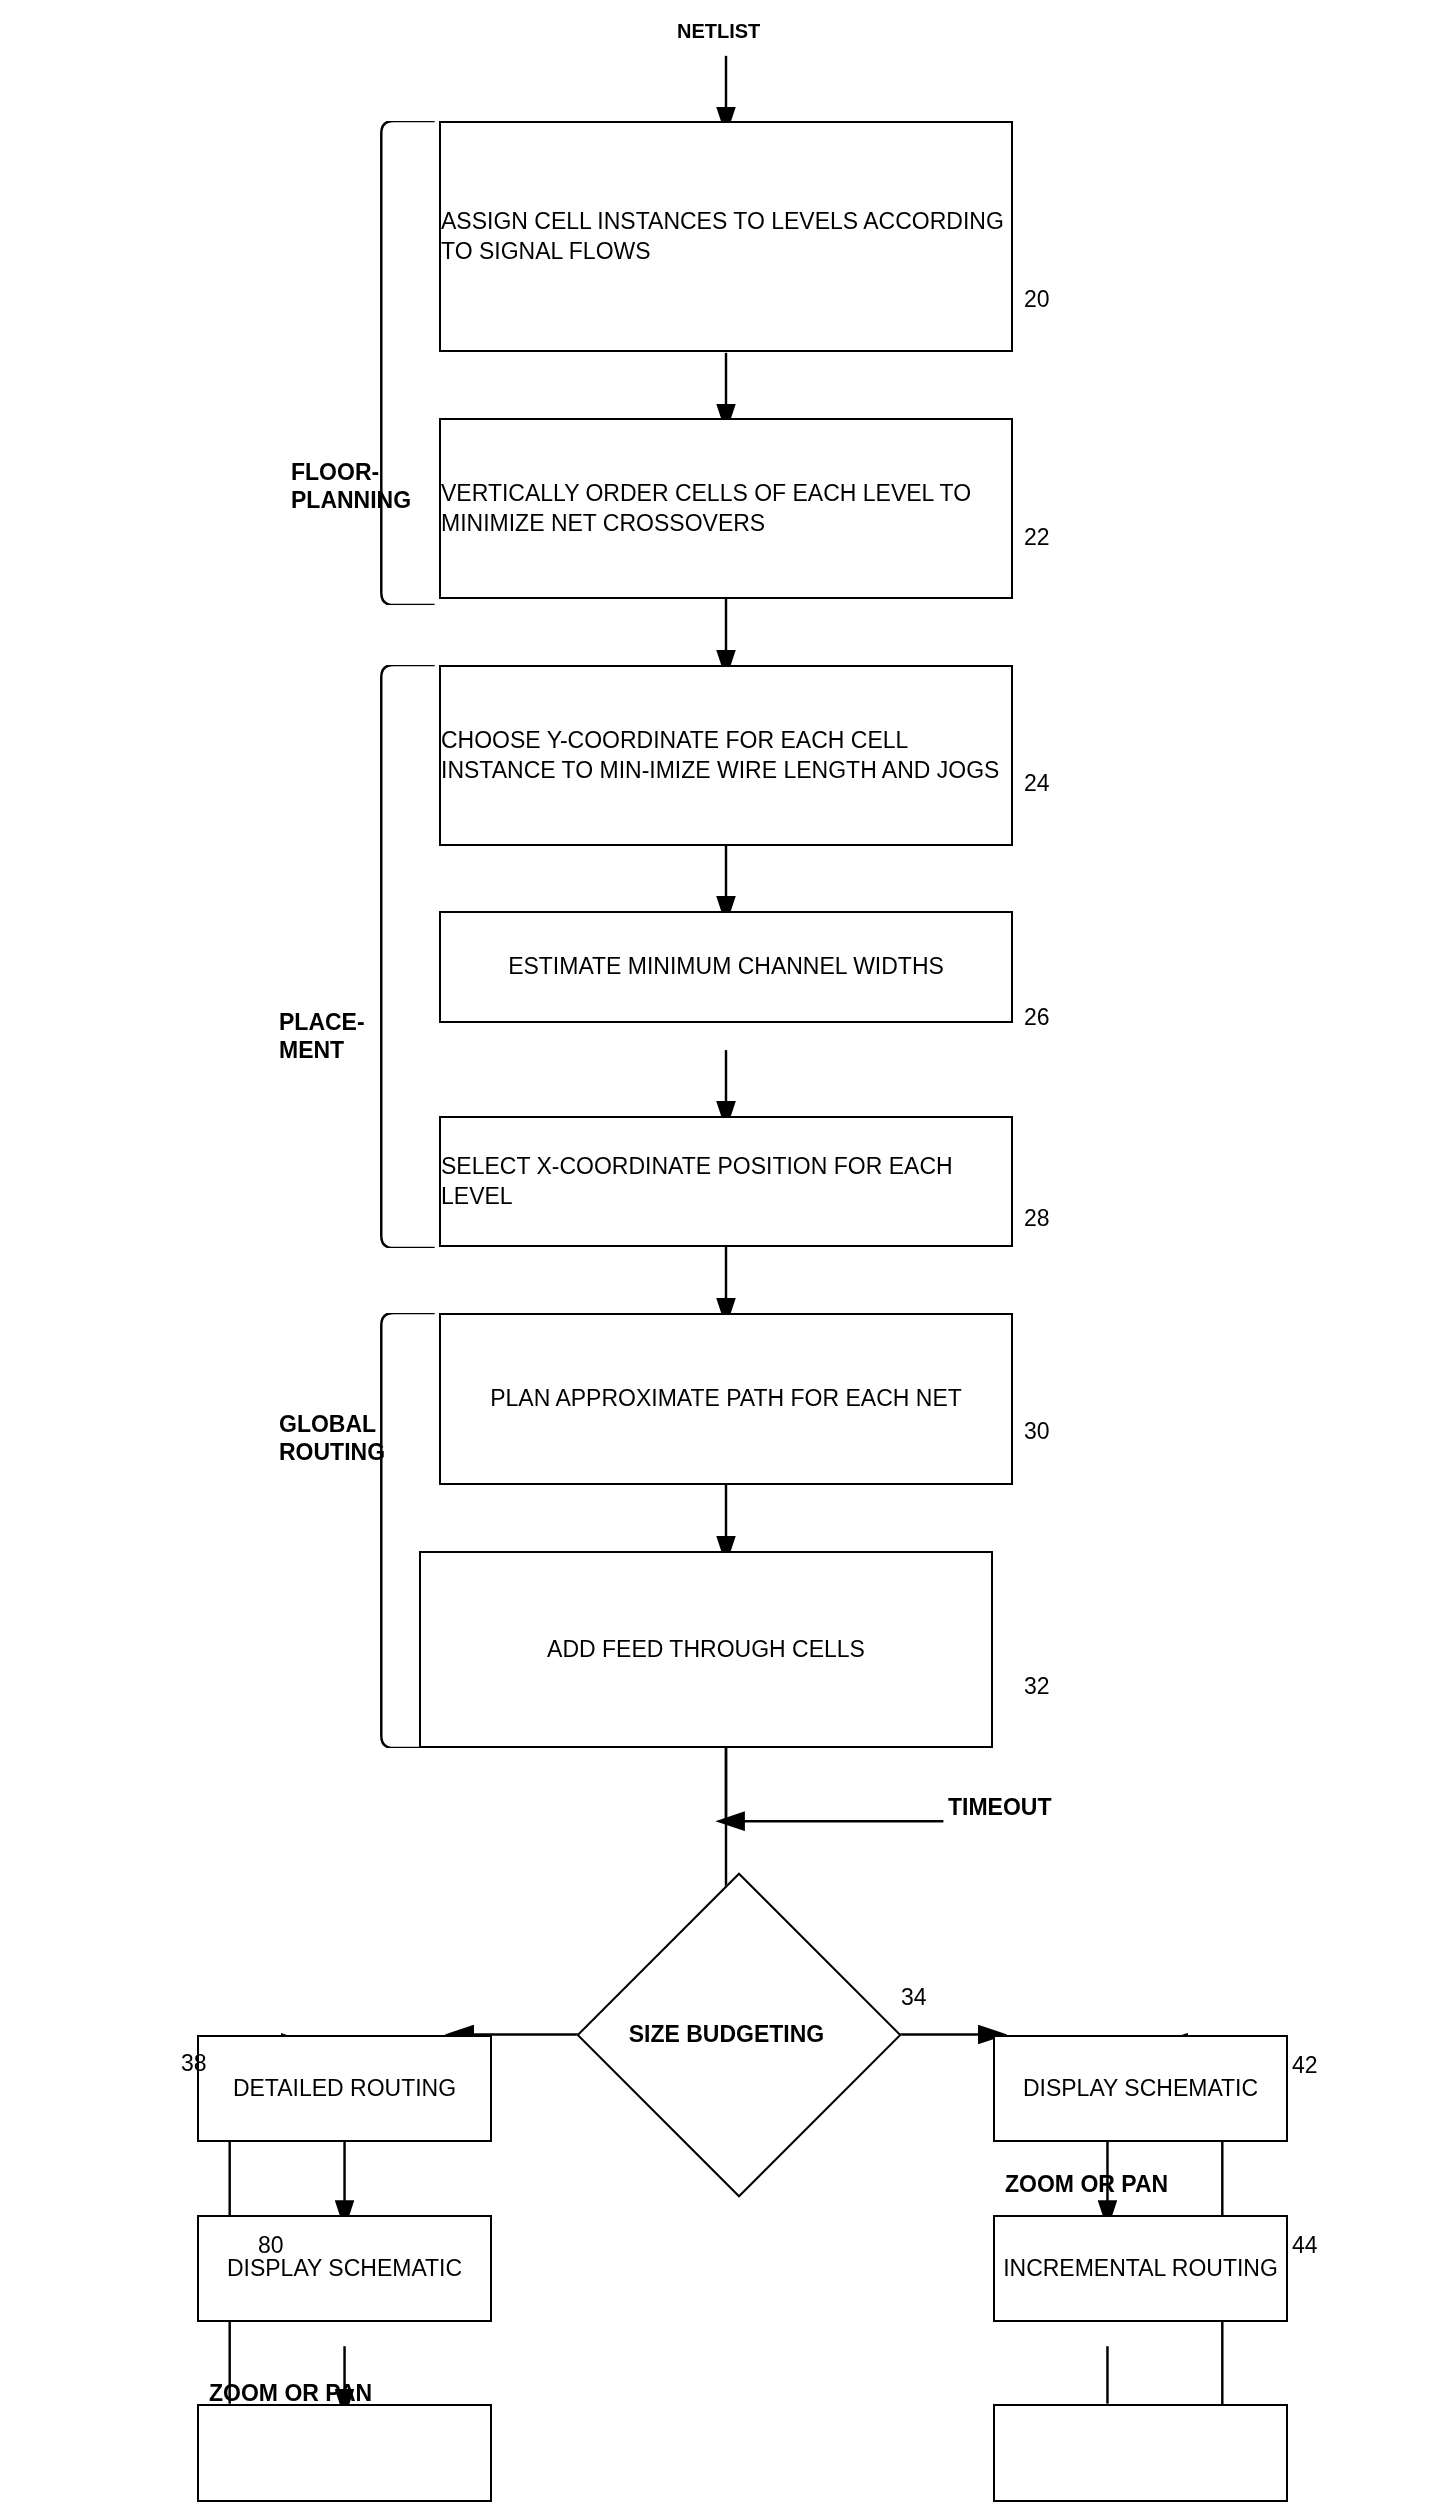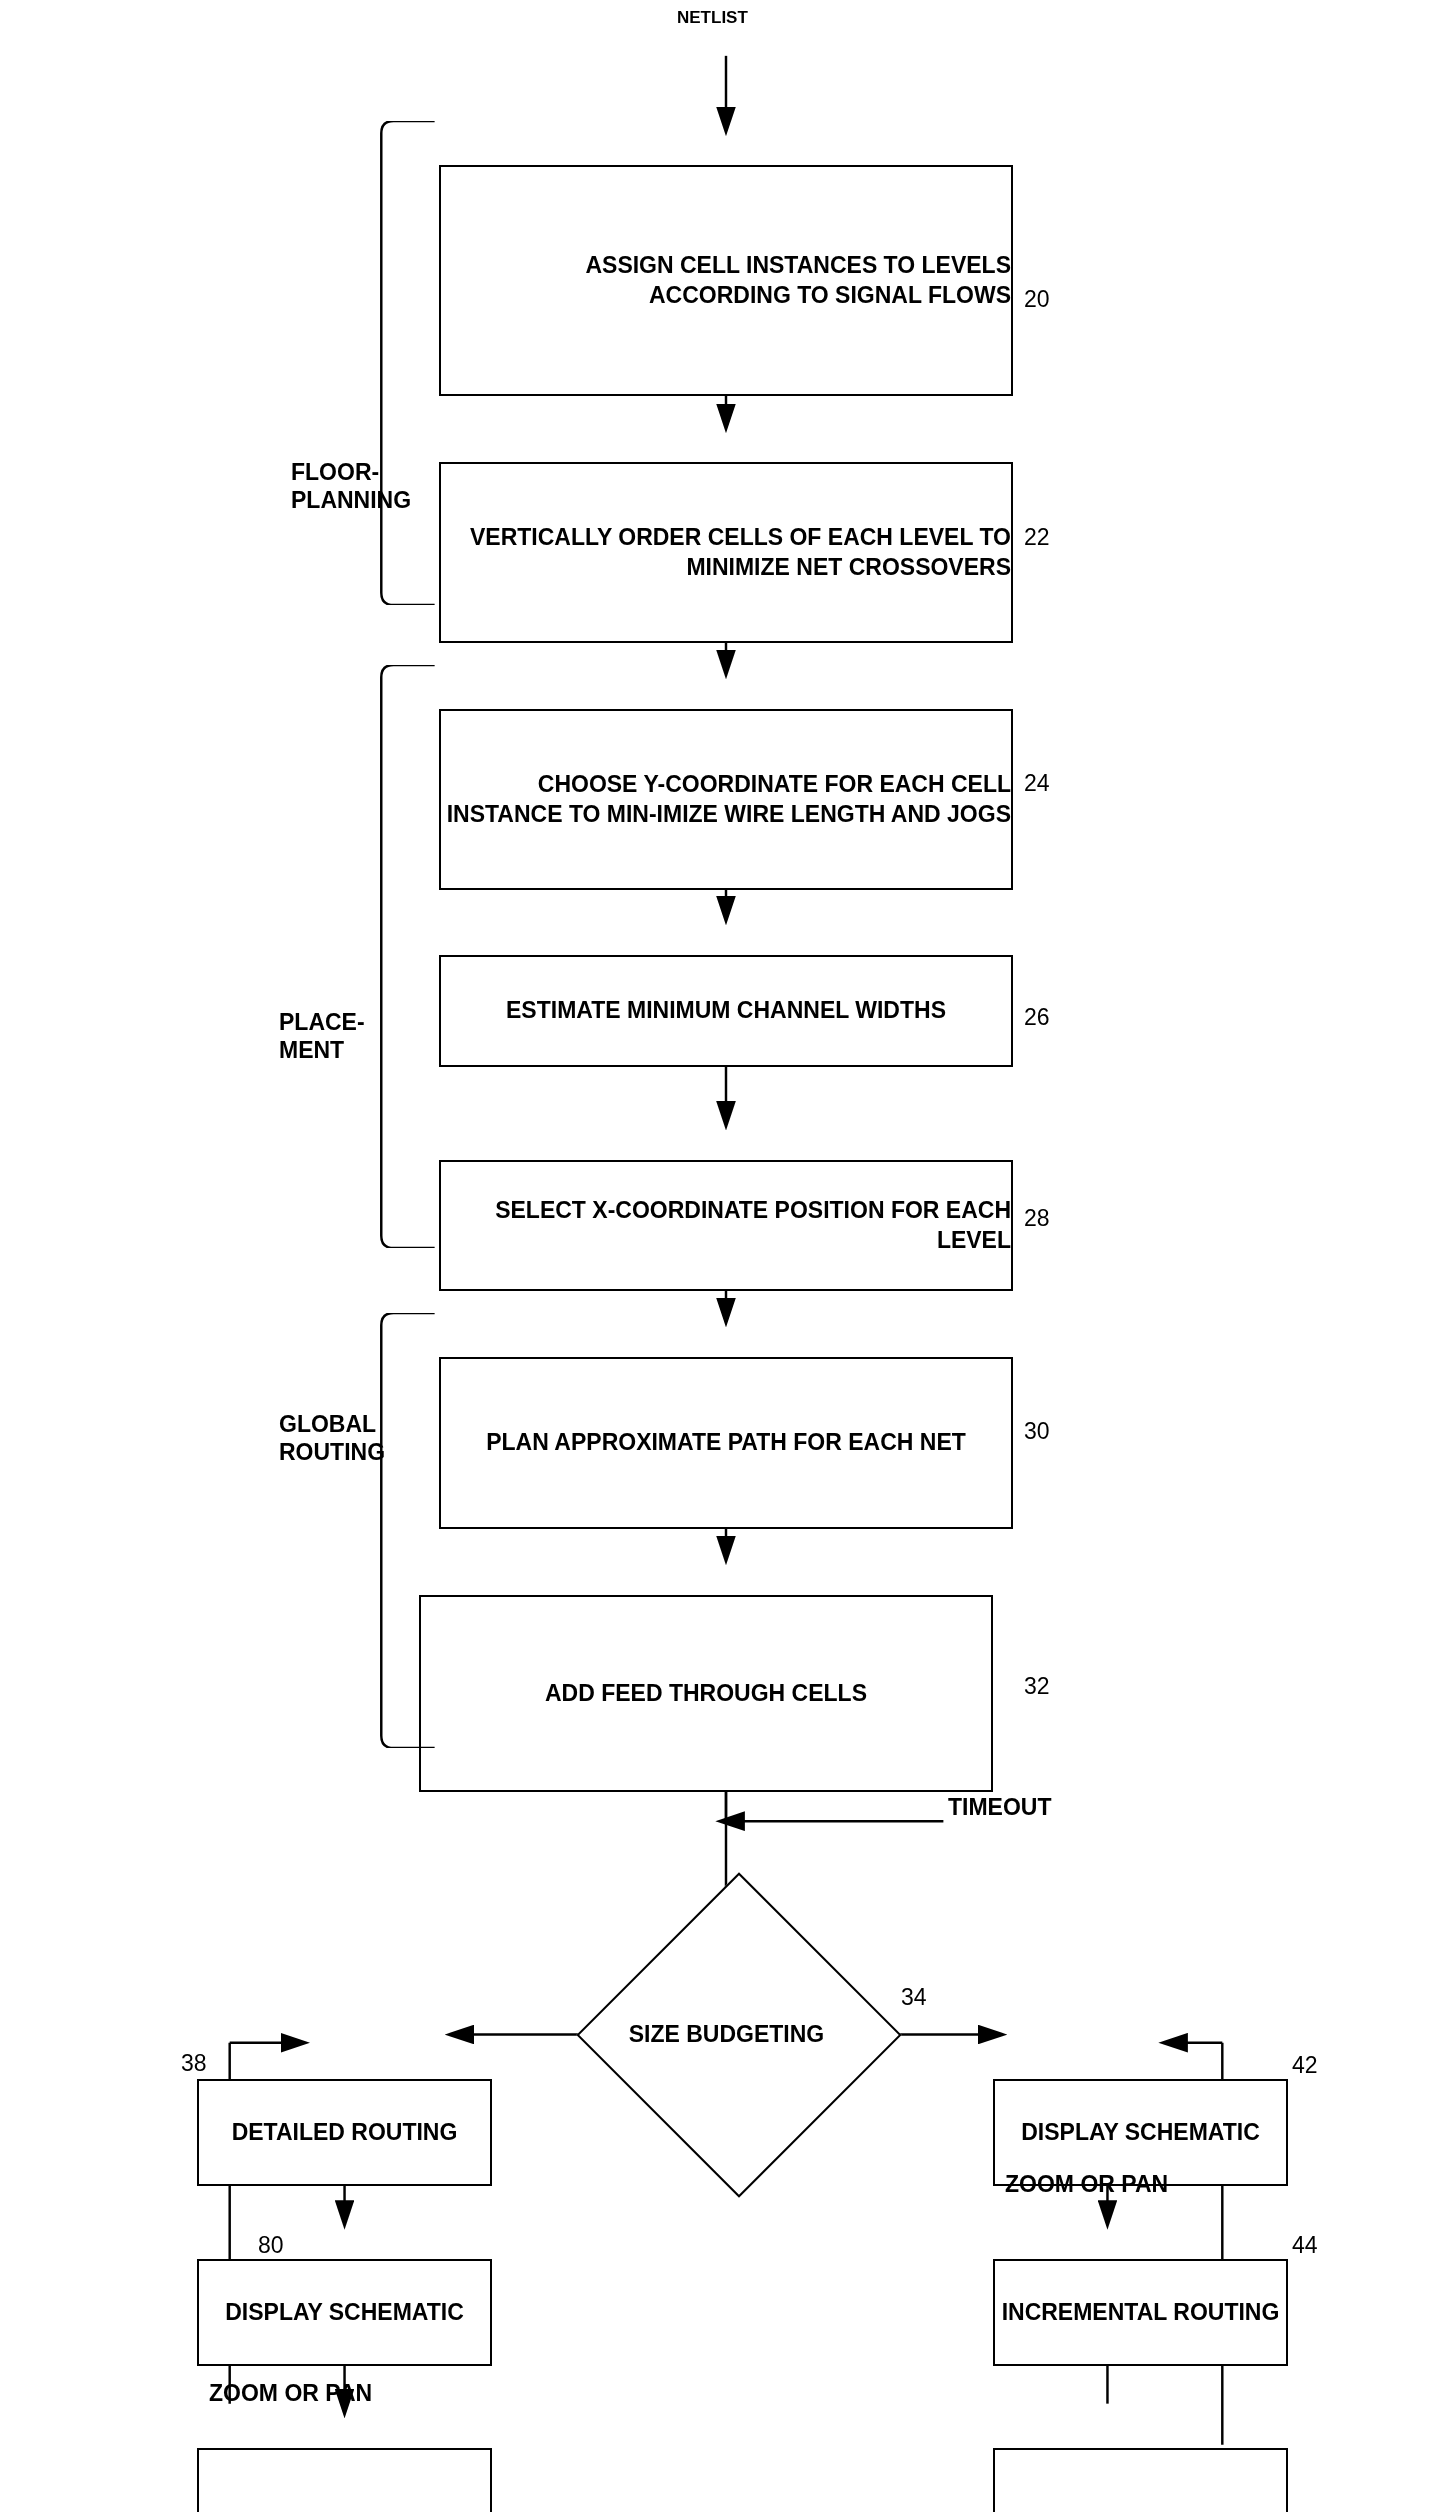--- a/index.html
+++ b/index.html
@@ -17,26 +17,25 @@
       height: 2512px;
       background: #fff;
     }
     .box {
       position: absolute;
       border: 2.5px solid #000;
       background: #fff;
       display: flex;
       align-items: center;
       justify-content: center;
-      text-align: right;
-      font-size: 23px;
-      font-weight: bold;
+      text-align: left;
+      font-size: 23px;
+      font-weight: normal;
       font-family: Arial, sans-serif;
       line-height: 1.3;
-      margin-top: 44px;
     }
     .diamond {
       position: absolute;
       width: 230px;
       height: 230px;
       background: #fff;
       transform: rotate(45deg);
       border: 2.5px solid #000;
     }
     .diamond-label {
@@ -136,21 +135,21 @@
     <line x1="280" y1="2930" x2="280" y2="2490" stroke="#000" stroke-width="3"></line>
     <line x1="280" y1="2490" x2="360" y2="2490" stroke="#000" stroke-width="3" marker-end="url(#arr)"></line>
 
     <line x1="1350" y1="2860" x2="1350" y2="2930" stroke="#000" stroke-width="3"></line>
 
     <line x1="1490" y1="2980" x2="1490" y2="2490" stroke="#000" stroke-width="3"></line>
     <line x1="1490" y1="2490" x2="1430" y2="2490" stroke="#000" stroke-width="3" marker-end="url(#arr)"></line>
 
   </svg>
 
-  <div class="label-text" style="left: 677px; top: 7px; font-size: 17px;">NETLIST</div>
+  <div class="label-text" style="left: 677px; top: 18px; font-size: 20px;">NETLIST</div>
 
   <div class="box" style="left: 439px; top: 121px; width: 574px; height: 231px;">
     <span>ASSIGN CELL INSTANCES TO LEVELS ACCORDING TO SIGNAL FLOWS</span>
   </div>
   <div class="number-label" style="left: 1024px; top: 246px;">20</div>
 
   <div class="box" style="left: 439px; top: 418px; width: 574px; height: 181px;">
     <span>VERTICALLY ORDER CELLS OF EACH LEVEL TO MINIMIZE NET CROSSOVERS</span>
   </div>
   <div class="number-label" style="left: 1024px; top: 484px;">22</div>

